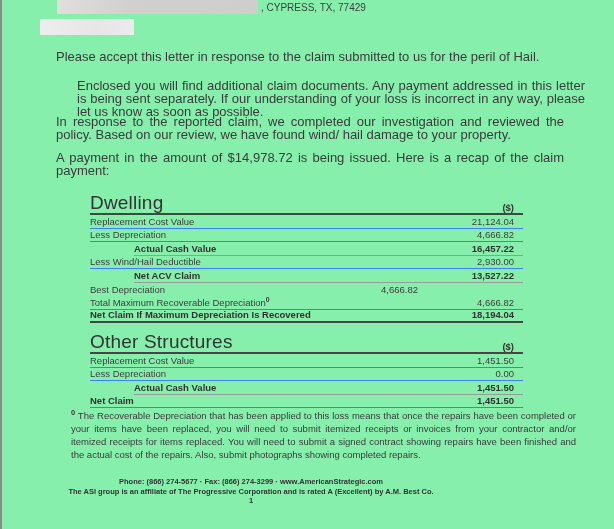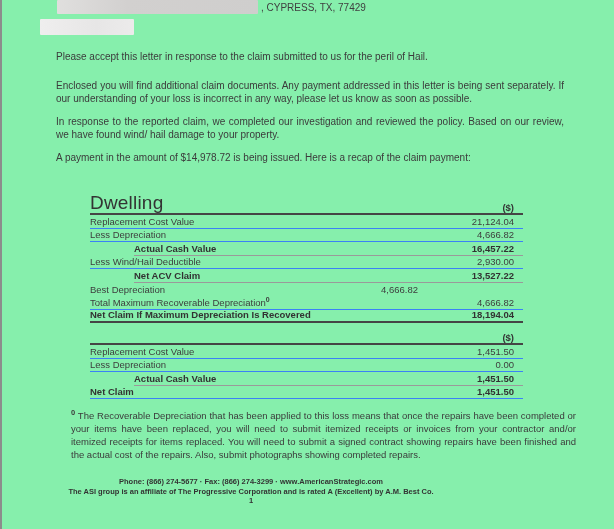--- a/index.html
+++ b/index.html
@@ -10,23 +10,23 @@
   
   .scan-edge{position:absolute;left:0;top:0;width:2px;height:529px;background:#8c8c8c;}
   
   .redact{position:absolute;border-radius:1px;}
   .redact-1{left:57px;top:0;width:201px;height:14px;
     background:linear-gradient(90deg,#e0dfde 0%,#d2d0cf 35%,#cfcecd 100%);filter:blur(0.4px);}
   .redact-2{left:40px;top:19px;width:94px;height:16px;
     background:linear-gradient(90deg,#efeeee 0%,#e7e6e6 60%,#ecebeb 100%);filter:blur(0.6px);}
   .addr{position:absolute;left:261px;top:2px;font-size:10px;color:#3f3f3f;white-space:nowrap;}
   
-  .para{position:absolute;left:56px;width:508px;font-size:10px;line-height:13px;
+  .para{position:absolute;left:56px;width:508px;font-size:13px;line-height:13px;
     text-align:justify;color:#3b3b3b;}
-  .p1{top:50px;} .p2{top:79px;} .p3{top:115px;} .p4{top:151px;}
+  .p1{top:50px;} .p2{top:79px;margin-left:21px;} .p3{top:115px;} .p4{top:151px;}
   
   .section{position:absolute;left:90px;width:433px;}
   .sec-dwelling{top:193px;} .sec-other{top:332px;}
   .sec-head{display:flex;align-items:flex-end;border-bottom:2px solid #454545;padding-bottom:0;}
   .sec-title{font-size:19px;line-height:20px;color:#333333;letter-spacing:0.2px;}
   .sec-cur{margin-left:auto;font-size:9.5px;font-weight:bold;padding-right:9px;color:#333333;}
   .trow{display:flex;align-items:flex-end;height:13.5px;font-size:9.5px;line-height:12px;
     box-sizing:border-box;padding-top:1px;}
   .trow .cl{flex:1;white-space:nowrap;overflow:hidden;}
   .trow .cm{width:90px;text-align:right;white-space:nowrap;}
@@ -104,20 +104,21 @@
     </div>
     <div class="trow b rd">
       <span class="cl">Net Claim If Maximum Depreciation Is Recovered</span>
       <span class="cm"></span>
       <span class="cv">18,194.04</span>
     </div>
   </div>
 
   <div class="section sec-other">
     <div class="sec-head">
+      <span class="sec-title">Other Structures</span>
       <span class="sec-cur">($)</span>
     </div>
     <div class="trow rl">
       <span class="cl">Replacement Cost Value</span>
       <span class="cm"></span>
       <span class="cv">1,451.50</span>
     </div>
     <div class="trow rl">
       <span class="cl">Less Depreciation</span>
       <span class="cm"></span>

